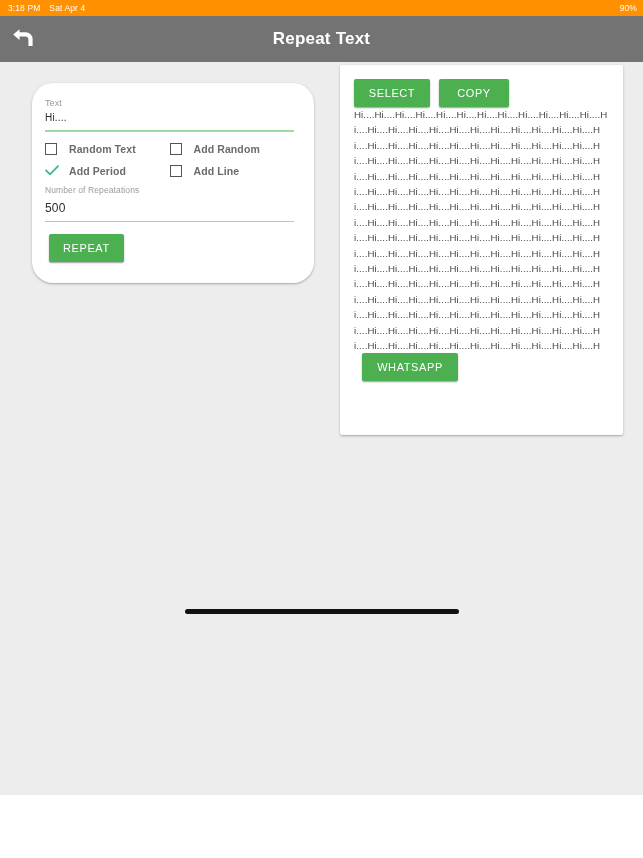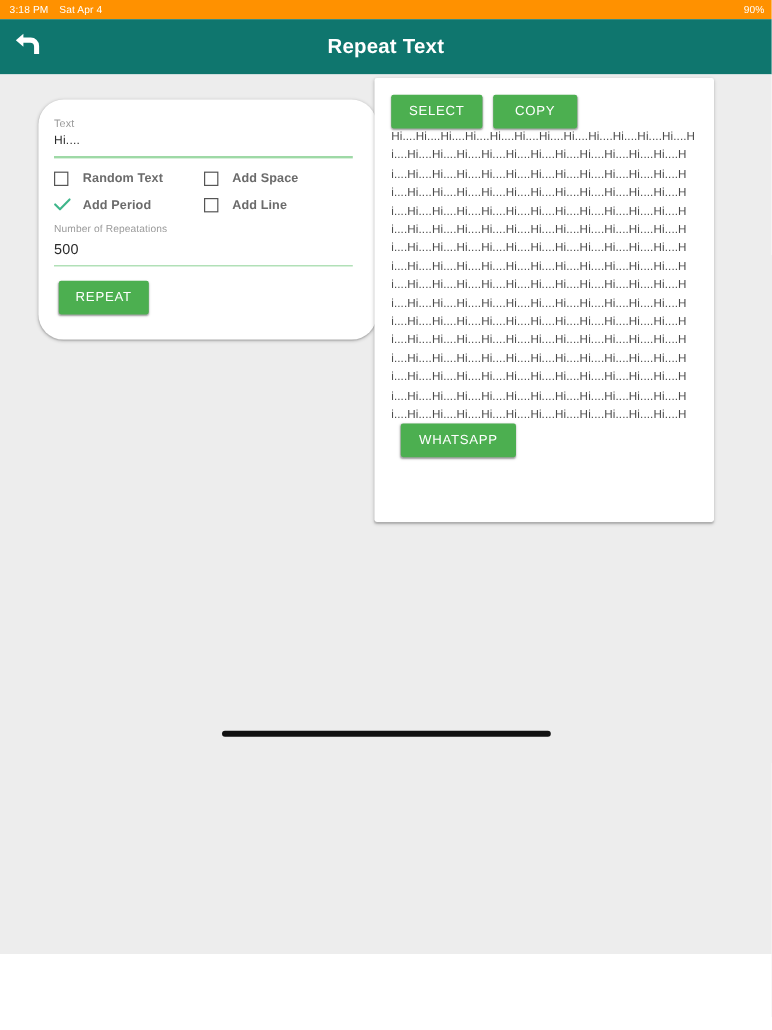--- a/index.html
+++ b/index.html
@@ -87,21 +87,21 @@
     background: #ffffff;
     border-radius: 0 1px 1px 0;
   }
 
   
   .app-bar {
     position: absolute;
     top: 16px; left: 0;
     width: 643px;
     height: 46px;
-    background: #0f766e;
+    background: #737373;
     display: flex;
     align-items: center;
   }
   .back-btn {
     position: absolute;
     left: 6px;
     top: 7px;
     width: 32px;
     height: 32px;
     display: flex;
@@ -232,21 +232,21 @@
     font-family: "Liberation Sans", sans-serif;
   }
   #repeat-button {
     margin-top: 12px;
     margin-left: 4px;
     min-width: 74px;
   }
 
   
   #card-right {
-    left: 312px;
+    left: 340px;
     top: 3px;
     width: 283px;
     height: 370px;
   }
   .card-inner-right {
     padding: 14px 14px 0 14px;
   }
   .btn-row {
     display: flex;
     gap: 9px;
@@ -339,21 +339,21 @@
 
         <div class="check-grid">
 
           <div class="check-row">
             <div class="check-item">
               <span class="check-box"></span>
               <span class="check-label">Random Text</span>
             </div>
             <div class="check-item">
               <span class="check-box"></span>
-              <span class="check-label">Add Space</span>
+              <span class="check-label">Add Random</span>
             </div>
           </div>
 
           <div class="check-row">
             <div class="check-item">
               <span class="check-mark">
                 <svg width="14" height="11" viewBox="0 0 14 11">
                   <path d="M1 5.4 L5 9.4 L13 1.2" stroke="#3FB68B" stroke-width="1.8" fill="none" stroke-linecap="round" stroke-linejoin="round"></path>
                 </svg>
               </span>

